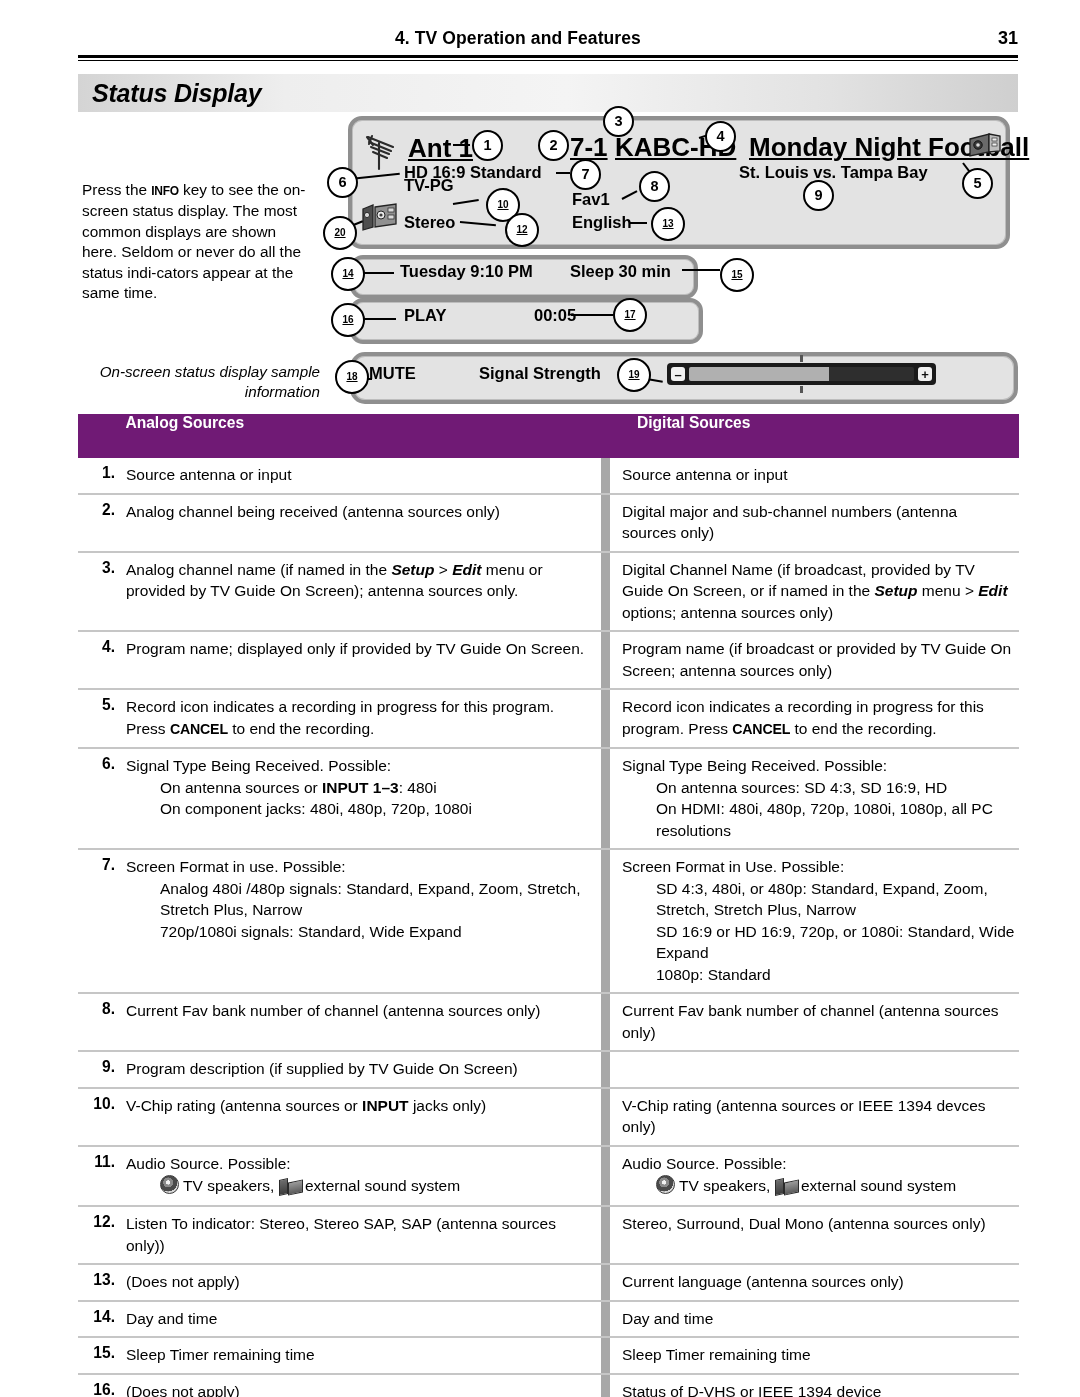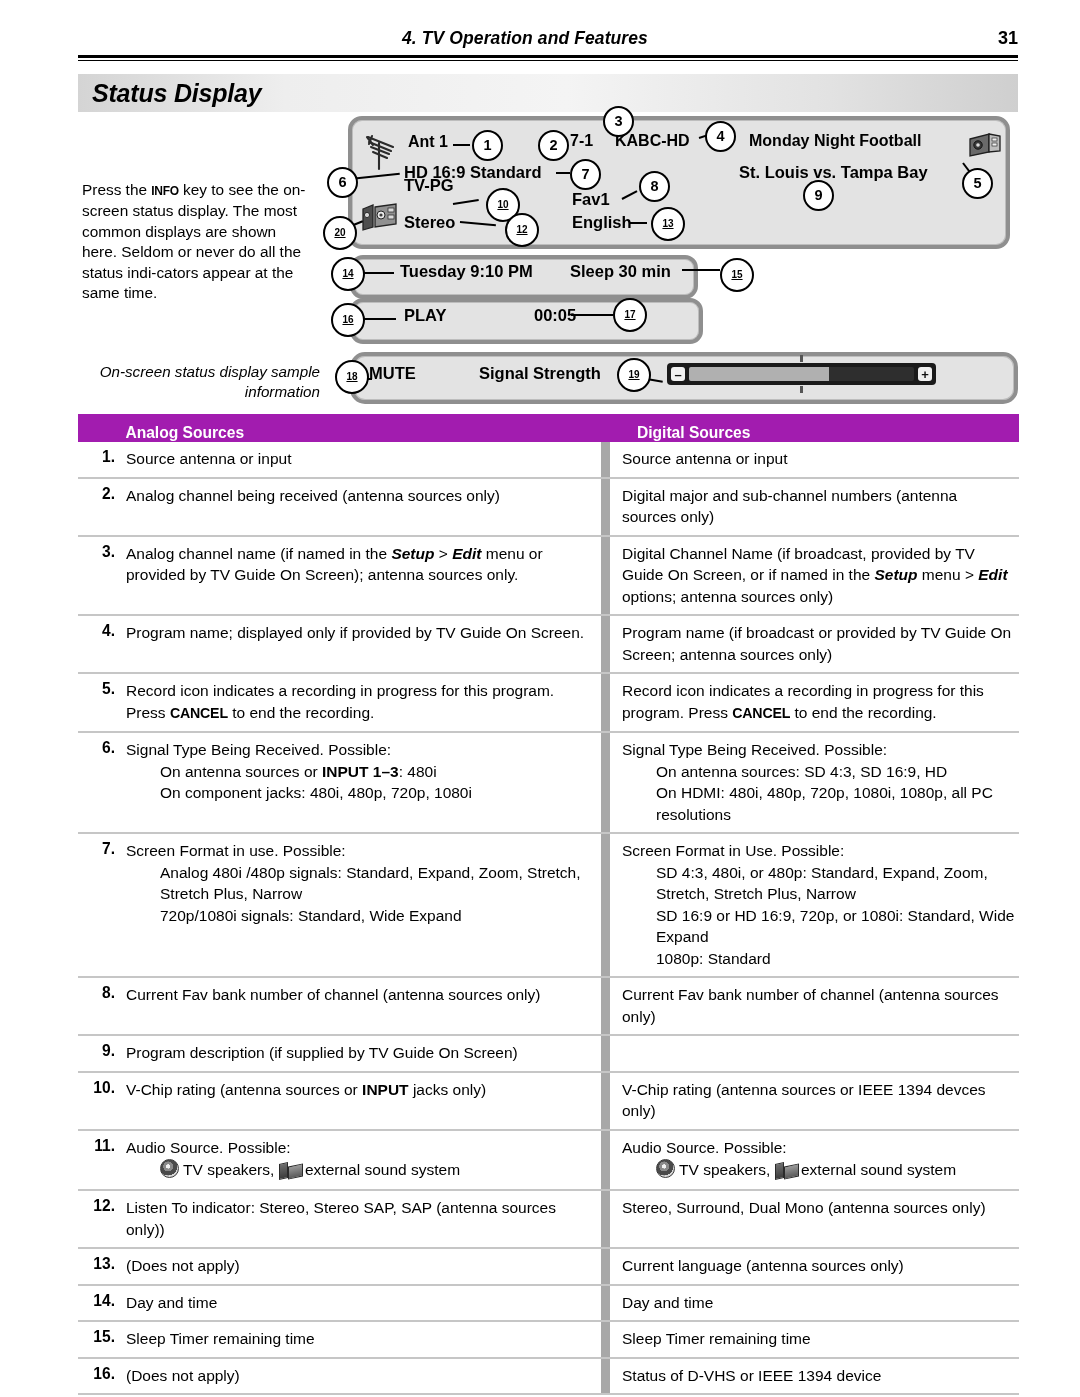--- a/index.html
+++ b/index.html
@@ -9,22 +9,22 @@
     font-family:"Liberation Sans", sans-serif;
     color:#000;
     position:relative;
     overflow:hidden;
   }
   .page{position:relative;width:1080px;height:1397px;}
 
   
   .runhead{position:absolute;left:78px;top:28px;width:940px;height:34px;}
   .runhead .rh-title{
-    position:absolute;left:12px;top:0;width:870px;text-align:center;
-    font-weight:bold;font-style:italic;font-size:17.5px;letter-spacing:.1px;
+    position:absolute;left:5px;top:0;width:870px;text-align:center;
+    font-weight:bold;font-size:17.5px;letter-spacing:.1px;
   }
   .runhead .rh-page{
     position:absolute;right:0;top:0;font-weight:bold;font-size:18px;
   }
   .rule-thick{position:absolute;left:78px;top:55px;width:940px;height:3px;background:#000;}
   .rule-thin{position:absolute;left:78px;top:60px;width:940px;height:1px;background:#000;}
 
   
   .banner{
     position:absolute;left:78px;top:74px;width:940px;height:38px;
@@ -55,42 +55,42 @@
     box-shadow:0 0 0 1px #bdbdbd inset;
   }
   .osd1{left:348px;top:116px;width:654px;height:125px;}
   .osd2{left:350px;top:255px;width:340px;height:36px;border-radius:13px;}
   .osd3{left:350px;top:298px;width:345px;height:38px;border-radius:13px;}
   .osd4{left:350px;top:352px;width:660px;height:44px;border-radius:15px;}
 
   .osd-txt{position:absolute;font-weight:bold;white-space:nowrap;}
 
   
-  .t-lg{font-size:16px;}
+  .t-lg{font-size:26px;text-decoration:underline;}
   .t-md{font-size:16.5px;}
 
   
   .cal{
     position:absolute;
     width:27px;height:27px;border-radius:50%;
     background:#fff;border:2px solid #000;
     font-size:14.5px;font-weight:bold;
     display:flex;align-items:center;justify-content:center;
     z-index:6;line-height:1;
   }
   .cal.w2{width:30px;height:30px;font-size:10px;text-decoration:underline;}
   .lead{position:absolute;background:#000;height:2px;z-index:5;transform-origin:0 50%;}
 
   
   .ico{position:absolute;z-index:4;}
 
   
   .tbl{position:absolute;left:78px;top:414px;width:941px;}
   .thead{
-    display:flex;background:#a21caf;color:#fff;height:28px;align-items:flex-end;
+    display:flex;background:#701a75;color:#fff;height:44px;align-items:flex-start;
   }
   .thead .hnum{width:48px;}
   .thead .h1{width:506px;font-size:15.6px;font-weight:bold;}
   .thead .h2{width:387px;font-size:15.6px;font-weight:bold;padding-left:12px;}
   .trow{display:flex;border-bottom:2px solid #c6c6c6;}
   .trow .c-num{
     width:48px;padding:6px 0 7px 0;text-align:right;box-sizing:border-box;
     padding-right:11px;font-weight:bold;font-size:15.6px;
   }
   .trow .c-a{

